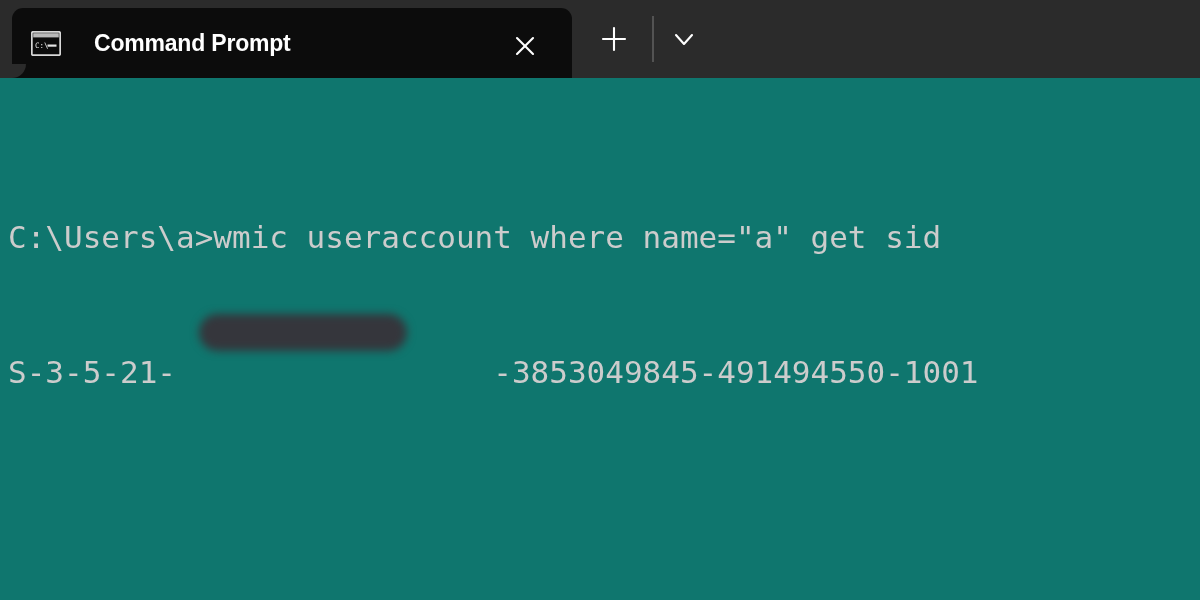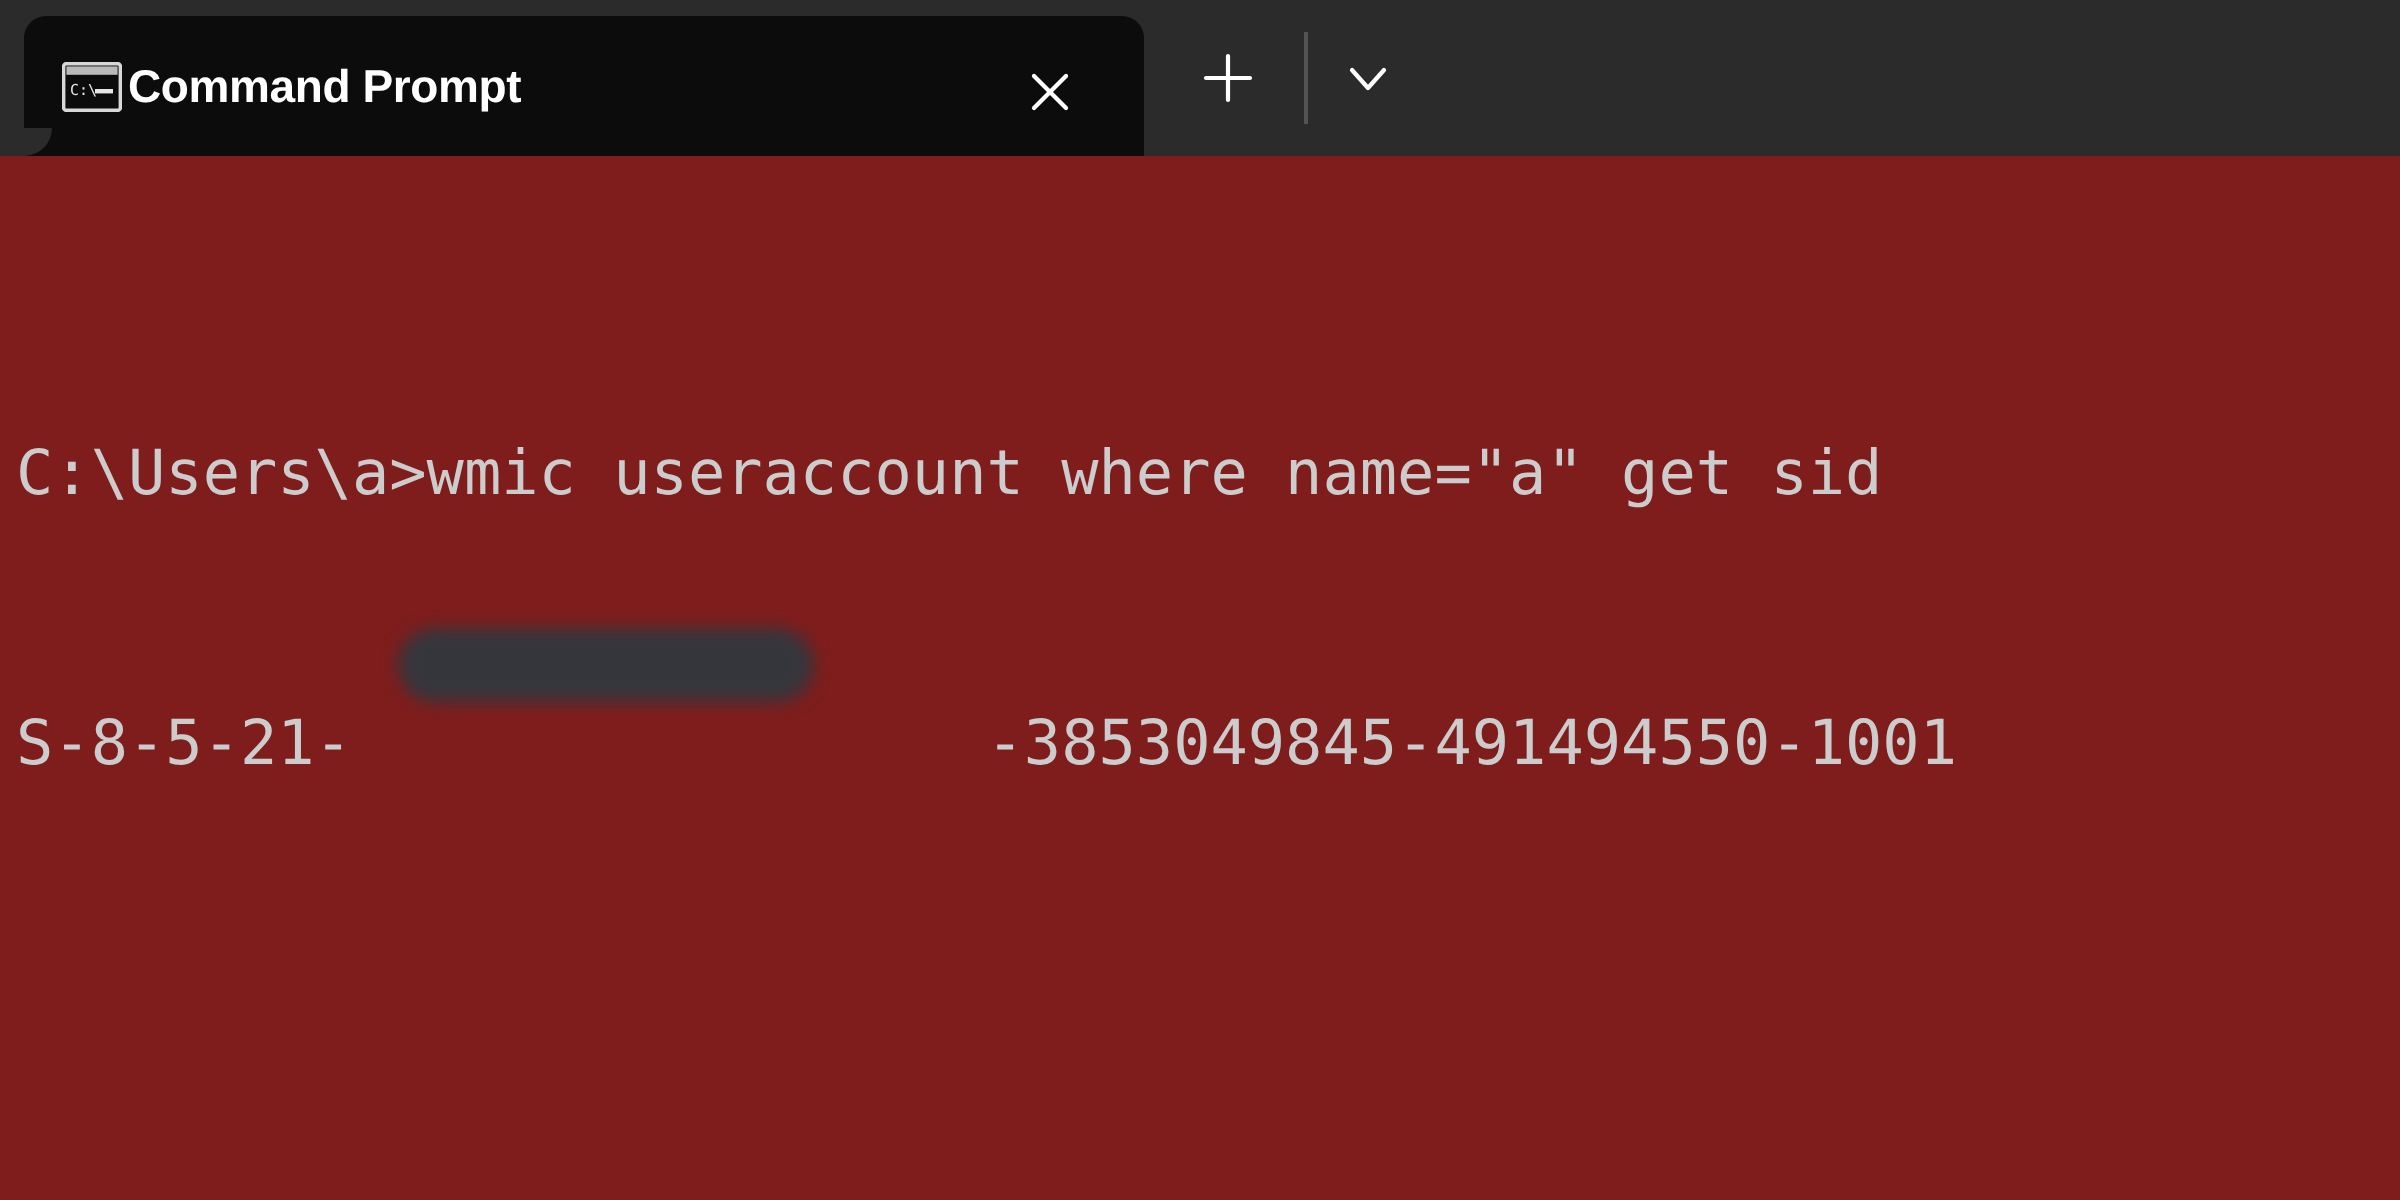--- a/index.html
+++ b/index.html
@@ -70,21 +70,21 @@
   }
 
   .tab-icon {
     width: 30px;
     height: 25px;
     flex: 0 0 auto;
     position: relative;
   }
 
   .tab-title {
-    margin-left: 3px;
+    margin-left: 33px;
     color: #ffffff;
     font-size: 23px;
     font-weight: bold;
     letter-spacing: -0.2px;
     white-space: nowrap;
     font-family: "Liberation Sans", sans-serif;
   }
 
   .tab-close {
     position: absolute;
@@ -130,21 +130,21 @@
     justify-content: center;
   }
 
   
   .terminal {
     position: absolute;
     left: 0;
     top: 78px;
     width: 1200px;
     height: 522px;
-    background: #7f1d1d;
+    background: #0f766e;
     overflow: hidden;
   }
 
   .term-lines {
     position: absolute;
     left: 8px;
     top: 47px;
     font-family: "DejaVu Sans Mono", monospace;
     font-size: 31px;
     line-height: 45px;
@@ -212,21 +212,21 @@
       <svg width="30" height="30" viewBox="0 0 30 30">
         <polyline points="7,11 15,20 23,11" fill="none" stroke="#ffffff" stroke-width="2.1" stroke-linecap="round" stroke-linejoin="round"></polyline>
       </svg>
     </span>
   </div>
 
   <div class="terminal">
 
     <div class="term-lines">
       <div class="term-line">C:\Users\a&gt;wmic useraccount where name="a" get sid</div>
-      <div class="term-line">S-8-5-21-                 -3853049845-491494550-1001</div>
+      <div class="term-line">S-3-5-21-                 -3853049845-491494550-1001</div>
       
       
       
     </div>
 
     <div class="redaction"></div>
   </div>
 
 </div>
 

